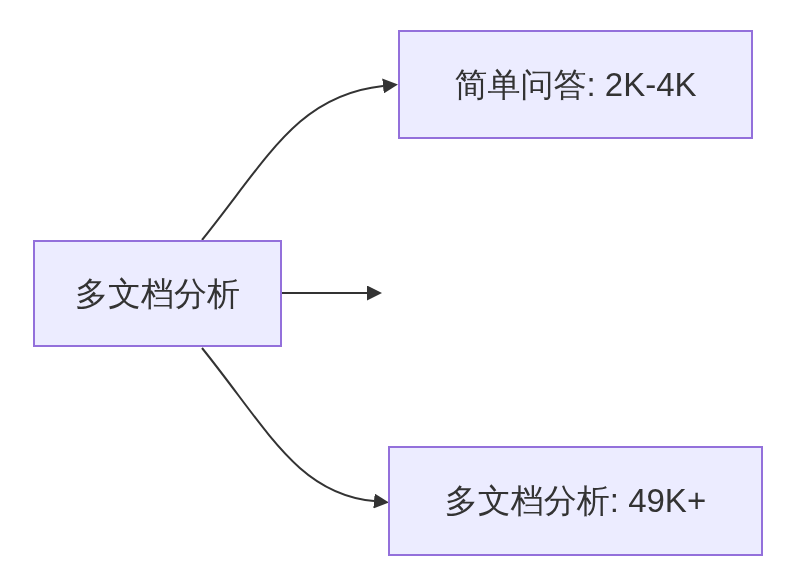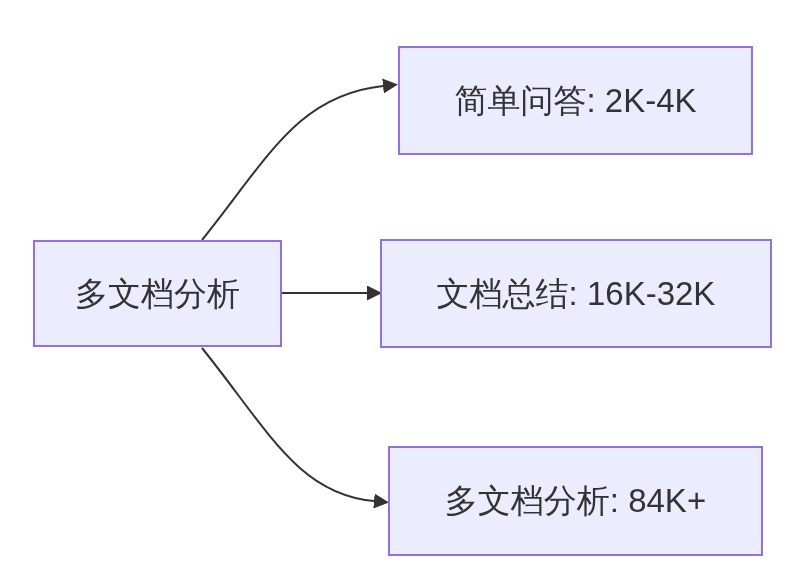--- a/index.html
+++ b/index.html
@@ -44,21 +44,21 @@
     display: flex;
     align-items: center;
     justify-content: center;
     color: var(--text);
     font-size: 33px;
     line-height: 1.2;
     white-space: nowrap;
     text-align: center;
   }
   .node-root   { left: 33px;  top: 240px; width: 249px; height: 107px; }
-  .node-top    { left: 398px; top: 30px;  width: 355px; height: 109px; margin-top: 16px; }
+  .node-top    { left: 398px; top: 30px;  width: 355px; height: 109px; }
   .node-middle { left: 380px; top: 239px; width: 392px; height: 109px; }
   .node-bottom { left: 388px; top: 446px; width: 375px; height: 110px; }
 </style>
 </head>
 <body>
 
 <div class="canvas">
 
   <svg class="edges-layer" width="787" height="572" viewBox="0 0 787 572" xmlns="http://www.w3.org/2000/svg">
     <defs>
@@ -72,21 +72,18 @@
   </svg>
 
   <div class="node node-root">
     <span>多文档分析</span>
   </div>
 
   <div class="node node-top">
     <span>简单问答: 2K-4K</span>
   </div>
 
-  <div class="node node-middle">
-    <span>文档总结: 16K-32K</span>
-  </div>
 
   <div class="node node-bottom">
-    <span>多文档分析: 84K+</span>
+    <span>多文档分析: 49K+</span>
   </div>
 
 </div>
 
 </body></html>

